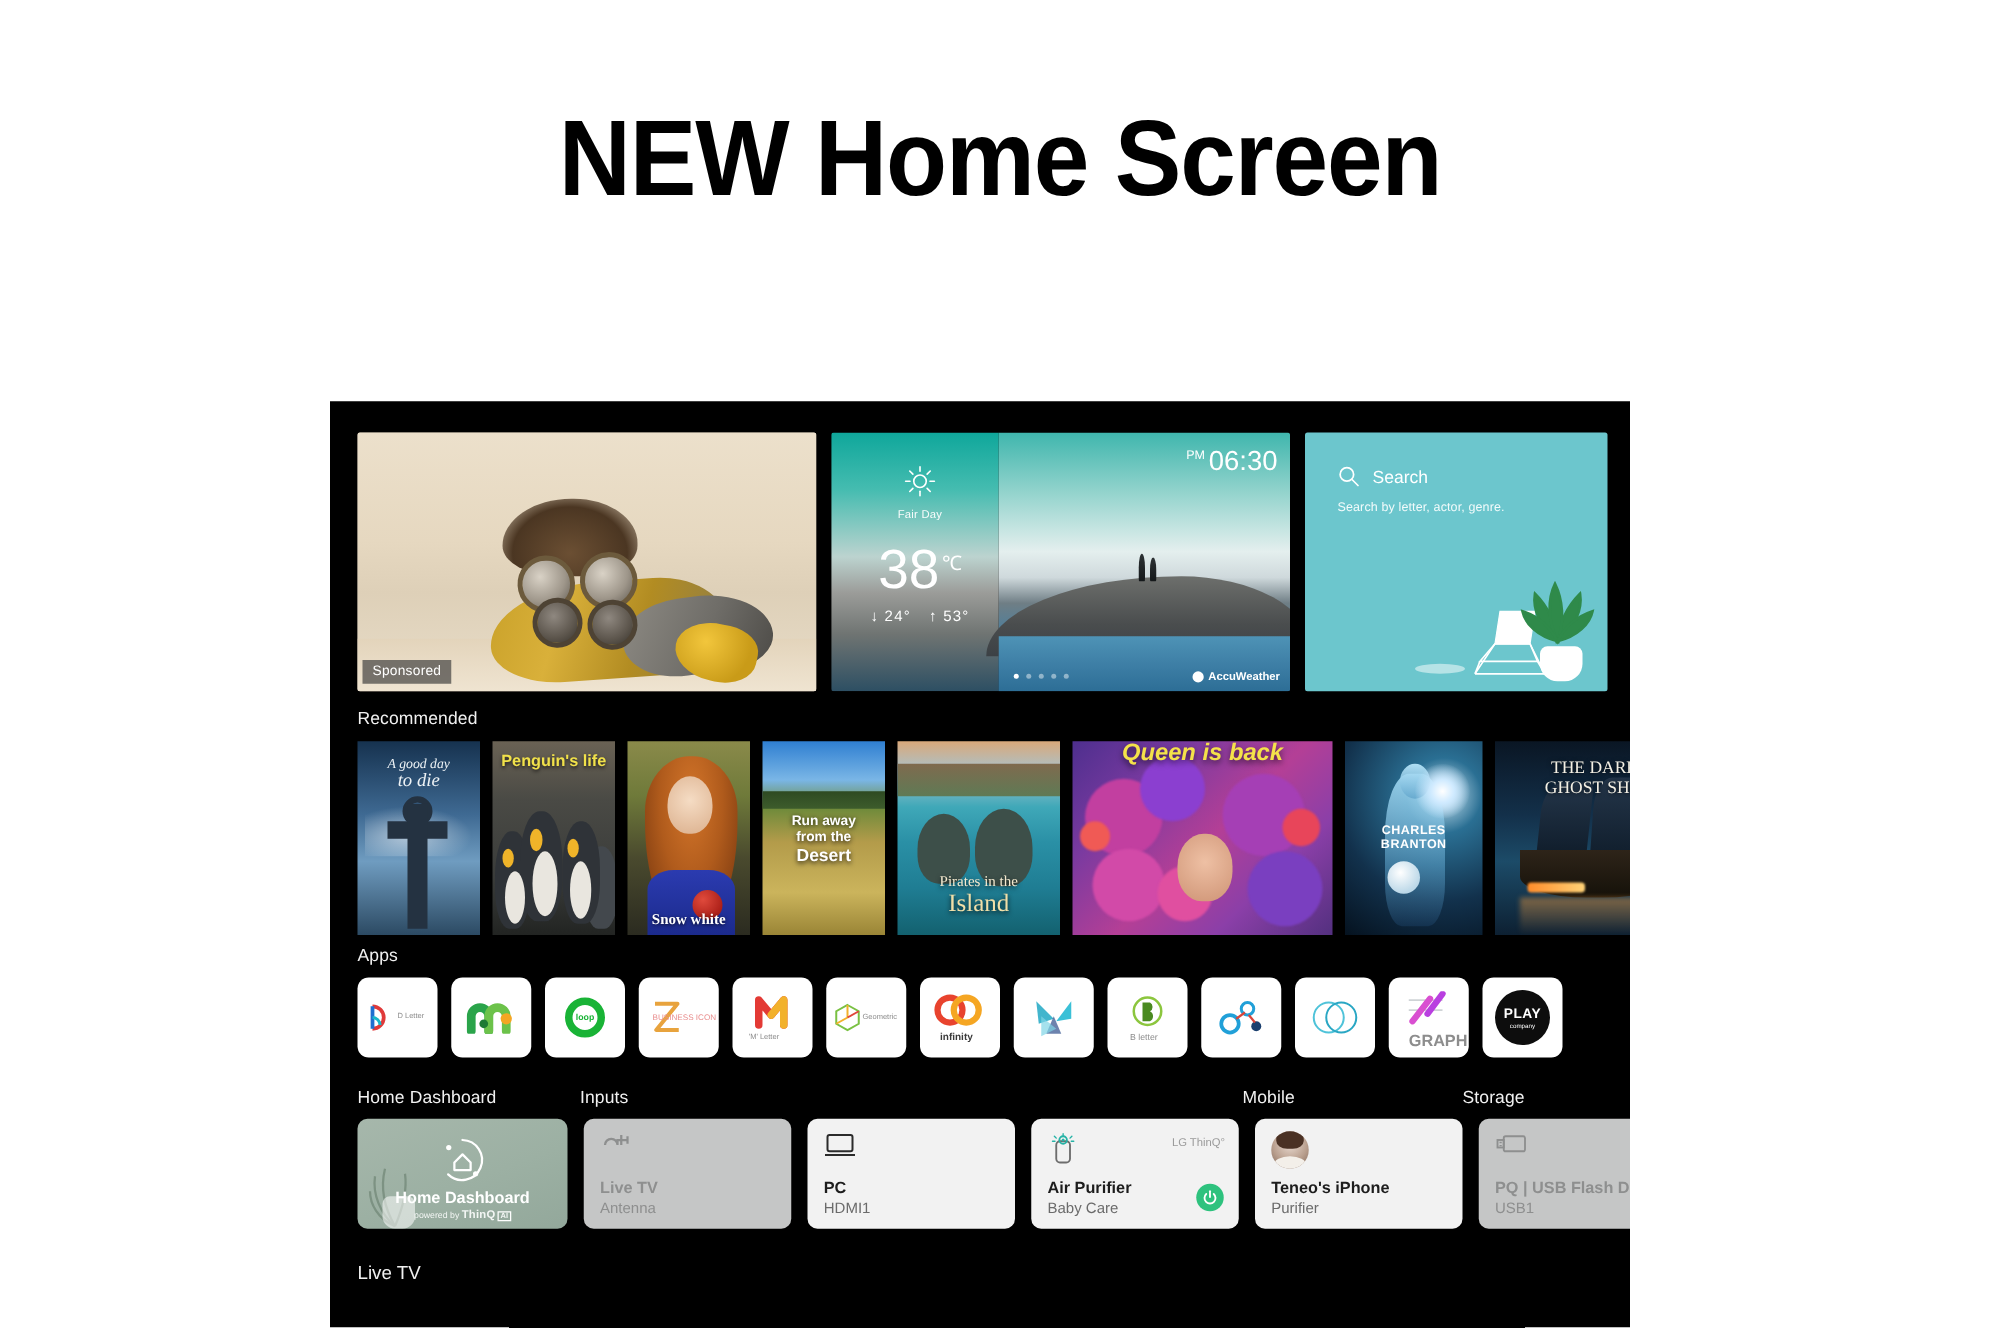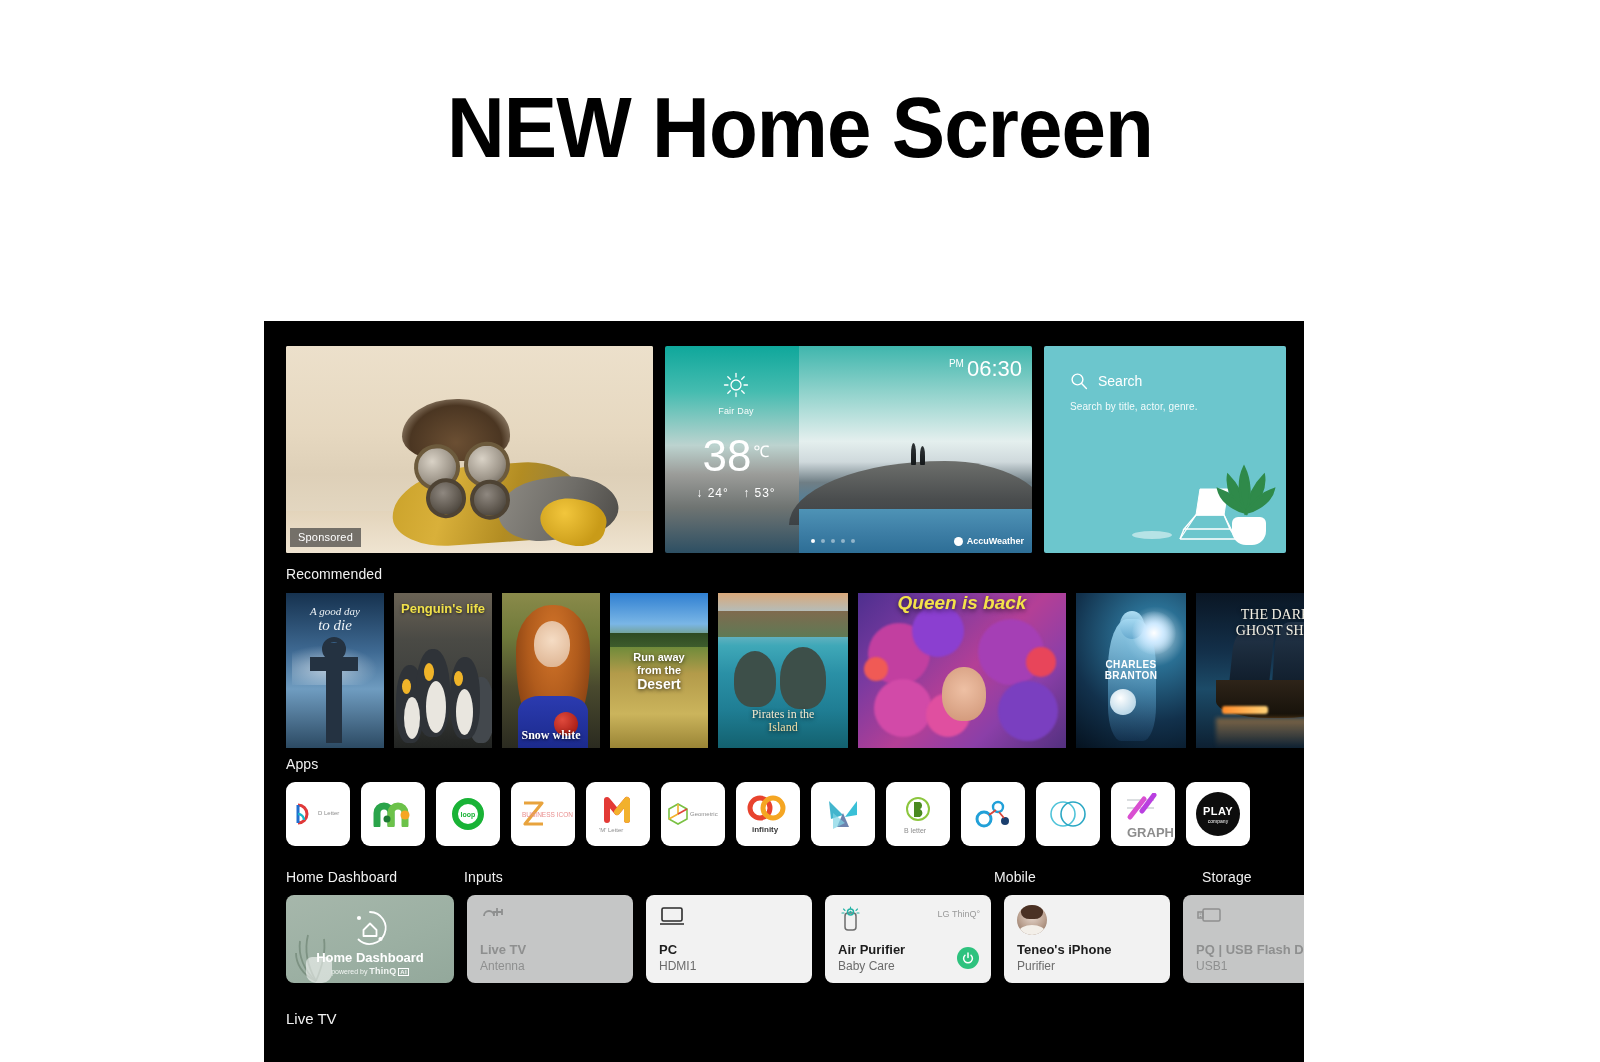--- a/index.html
+++ b/index.html
@@ -252,21 +252,21 @@
   
   .r5 { width: 130px; background: linear-gradient(180deg,#d9a87a 0%,#a8c4cf 16%,#3fa8b8 34%,#2a90a6 52%,#1f7d93 76%,#13616f 100%); }
   .r5 .isle { position: absolute; left: 0; top: 18px; width: 100%; height: 26px;
     background: linear-gradient(180deg,#7f6a4e 0%,#5f7a55 100%); }
   .r5 .rock { position: absolute; border-radius: 50% 50% 40% 40%; background: #3d4f49; }
   .r5 .rk1 { left: 16px; top: 58px; width: 42px; height: 56px; }
   .r5 .rk2 { left: 62px; top: 54px; width: 46px; height: 62px; }
   .r5 .rec-title { bottom: 14px; top: auto; color: #f3e9cf; font-family: "Liberation Serif", serif;
     text-shadow: 0 1px 4px rgba(0,0,0,.8); }
   .r5 .l1 { display: block; font-size: 12px; }
-  .r5 .l2 { display: block; font-size: 12px; color: #f0dfa8; }
+  .r5 .l2 { display: block; font-size: 20px; color: #f0dfa8; }
 
   
   .r6 { width: 208px; background: linear-gradient(135deg,#4e2f8e 0%,#7a3aa0 26%,#b43f96 52%,#8b3fa8 74%,#53307f 100%); }
   .r6 .blob { position: absolute; border-radius: 50%; filter: blur(1px); }
   .r6 .rec-title { top: 0; color: #f4e24a; font-size: 19px; font-weight: 700; font-style: italic;
     text-shadow: 0 2px 5px rgba(0,0,0,.6); }
   .r6 .qface { position: absolute; left: 84px; top: 74px; width: 44px; height: 54px;
     background: radial-gradient(circle at 50% 42%, #eec0a4 0%, #d39a7c 85%); border-radius: 48% 48% 44% 44%; }
 
   
@@ -441,21 +441,21 @@
       </div>
 
       <div class="card search-card">
         <div class="search-head">
           <svg width="18" height="18" viewBox="0 0 18 18">
             <circle cx="7.5" cy="7.5" r="5.4" fill="none" stroke="#fff" stroke-width="1.4"></circle>
             <line x1="11.6" y1="11.6" x2="16.4" y2="16.4" stroke="#fff" stroke-width="1.4" stroke-linecap="round"></line>
           </svg>
           <span>Search</span>
         </div>
-        <div class="search-sub">Search by title, actor, genre.</div>
+        <div class="search-sub">Search by letter, actor, genre.</div>
         <div class="sc-shadow"></div>
         <svg class="sc-chair" viewBox="0 0 78 62">
           <path d="M30 10 L58 10 L54 36 L26 36 Z" fill="#ffffff" stroke="#ffffff" stroke-width="1"></path>
           <path d="M26 36 L54 36 L60 50 L14 50 Z" fill="none" stroke="#ffffff" stroke-width="1.4"></path>
           <path d="M14 50 L10 60 M60 50 L66 60 M10 60 L66 60" fill="none" stroke="#ffffff" stroke-width="1.4"></path>
           <path d="M26 36 L10 60 M54 36 L66 60" fill="none" stroke="#ffffff" stroke-width="1.2"></path>
         </svg>
         <svg class="sc-plant" viewBox="0 0 60 86">
           <g stroke="#2f8a4a" stroke-width="2.2" fill="#2f8a4a">
             <path d="M30 54 C16 44 10 28 12 16 C20 24 28 36 30 54Z"></path>
@@ -669,21 +669,21 @@
         <div style="width:44px;height:44px;border-radius:50%;background:#0d0d0d;display:flex;flex-direction:column;align-items:center;justify-content:center">
           <span style="color:#fff;font-size:11px;font-weight:700;letter-spacing:.4px">PLAY</span>
           <span style="color:#fff;font-size:5px;margin-top:1px">company</span>
         </div>
       </div>
     </div>
 
     <div class="sec-label" style="left:22px; top:548px;">Home Dashboard</div>
     <div class="sec-label" style="left:200px; top:548px;">Inputs</div>
     <div class="sec-label" style="left:730px; top:548px;">Mobile</div>
-    <div class="sec-label" style="left:938px; top:548px;">Storage</div>
+    <div class="sec-label" style="left:906px; top:548px;">Storage</div>
 
     <div class="dash-row">
 
       <div class="dash-tile t-hd">
         <svg class="leaf" viewBox="0 0 42 56">
           <g stroke="#6e8473" stroke-width="1.8" fill="none" opacity=".8">
             <path d="M22 54 C10 44 4 28 6 14"></path>
             <path d="M22 54 C14 40 10 24 14 8"></path>
             <path d="M22 54 C28 40 32 26 30 12"></path>
             <path d="M22 54 C8 48 2 36 2 26"></path>

